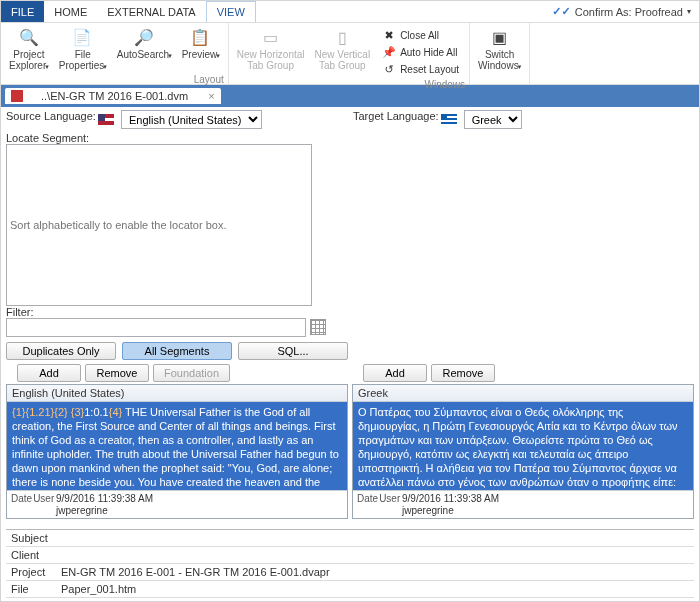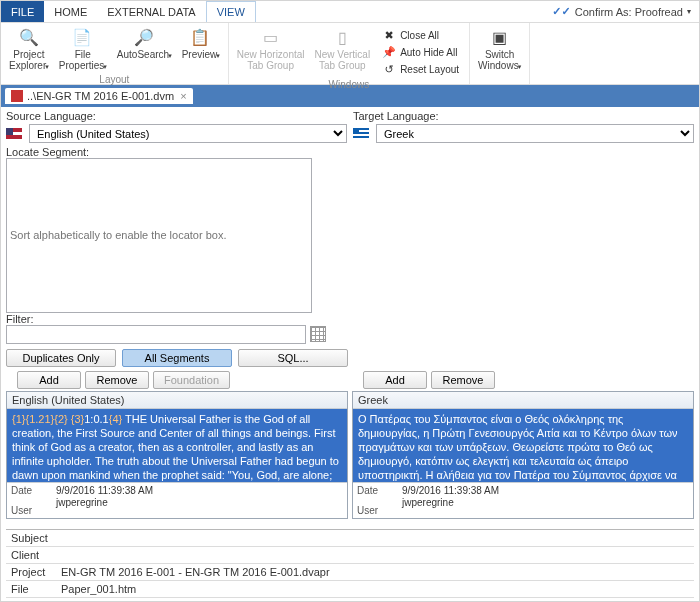--- a/index.html
+++ b/index.html
@@ -11,55 +11,55 @@
  .confirm{margin-left:auto;padding:0 8px;display:flex;align-items:center;gap:4px;color:#444;font-size:11px}
  .check{color:#3a77c9;font-weight:bold}
  .ribbon{height:62px;background:#fff;display:flex;border-bottom:1px solid #dcdcdc}
  .group{border-right:1px solid #e5e5e5;padding:2px 4px;display:flex;flex-direction:column}
  .grtop{display:flex;gap:2px;flex:1}
  .rbtn{display:flex;flex-direction:column;align-items:center;justify-content:flex-start;padding:2px 4px;min-width:44px;cursor:pointer;font-size:10px;color:#444;position:relative}
  .rbtn.dis{color:#b0b0b0}
  .ric{width:20px;height:20px;margin-bottom:2px;display:flex;align-items:center;justify-content:center;font-size:16px}
  .rlab{text-align:center;line-height:11px;white-space:nowrap}
  .drop::after{content:"▾";font-size:7px;margin-left:-1px}
- .gname{font-size:10px;text-align:center;color:#888;padding-bottom:1px}
+ .gname{font-size:10px;text-align:right;color:#888;padding-bottom:1px}
  .smallbtns{display:flex;flex-direction:column;gap:1px;padding:2px}
  .sbtn{display:flex;align-items:center;gap:4px;font-size:10px;padding:1px 4px;cursor:pointer}
  .sic{width:14px;height:14px;display:inline-flex;align-items:center;justify-content:center;font-size:11px}
  .docbar{background:#4a7dbb;height:22px;display:flex;align-items:center;padding:0 4px}
- .doctab{background:#fff;border-radius:2px 2px 0 0;padding:2px 6px;display:flex;align-items:center;gap:4px;font-size:11px}
+ .doctab{background:#fff;border-radius:2px 2px 0 0;padding:2px 6px;display:flex;align-items:center;gap:18px;font-size:11px}
  .doctab .dico{width:12px;height:12px;background:#c83232}
  .doctab .close{font-size:11px;color:#888;margin-left:2px;cursor:pointer}
  .content{position:absolute;top:106px;bottom:0;left:0;right:0;padding:4px 6px;overflow:hidden;display:flex;flex-direction:column}
  .row{display:flex;gap:4px;align-items:center;margin-bottom:3px}
  select,input[type=text]{font:inherit;font-size:11px;border:1px solid #abadb3;padding:1px 3px;height:19px;background:#fff}
  .wide{flex:1}
  .langrow{display:flex;gap:6px}
- .langcol{flex:1;display:flex;flex-direction:column;gap:2px}
+ .langcol{flex:1;display:flex;flex-direction:row;gap:2px}
  .flag{width:16px;height:11px;display:inline-block;vertical-align:middle;margin-right:3px}
  .flag.us{background:linear-gradient(#b22234 0 33%,#fff 33% 66%,#b22234 66%);position:relative}
  .flag.us::before{content:"";position:absolute;top:0;left:0;width:7px;height:7px;background:#3c3b6e}
  .flag.gr{background:repeating-linear-gradient(#0d5eaf 0 2px,#fff 2px 4px);position:relative}
  .flag.gr::before{content:"";position:absolute;top:0;left:0;width:6px;height:6px;background:#0d5eaf}
  .btn{border:1px solid #acacac;background:linear-gradient(#fdfdfd,#e8e8e8);padding:2px 10px;font-size:11px;cursor:pointer;min-width:64px;border-radius:2px}
  .btn.active{background:#b9d5f1;border-color:#6f9ed3}
  .btn.dis{color:#a0a0a0}
  .gridic{width:16px;height:16px;display:inline-block;background:
    linear-gradient(#999 0 1px,transparent 1px) 0 0/4px 4px,
    linear-gradient(90deg,#999 0 1px,transparent 1px) 0 0/4px 4px;border:1px solid #999}
  .panes{display:flex;gap:4px;flex:1;min-height:0}
  .pane{flex:1;display:flex;flex-direction:column;border:1px solid #9ca7b4;min-height:0}
  .phead{background:linear-gradient(#f6f8fb,#e6ecf3);padding:2px 5px;border-bottom:1px solid #c7cdd4;font-size:11px}
  .pbody{flex:1;overflow-y:auto;font-size:11px;line-height:14px;background:#fff}
  .seg{padding:3px 5px;color:#2154c0}
  .seg.sel{background:#3670c6;color:#fff}
  .seg .mk{color:#d46a1a}
  .seg.sel .mk{color:#ffc27a}
  .pfoot{display:flex;border-top:1px solid #c7cdd4;font-size:10px}
- .pfcol{width:45px;padding:2px 4px;display:flex;flex-direction:column;gap:9px;color:#555}
+ .pfcol{width:45px;padding:2px 4px;display:flex;gap:1px;color:#555}
  .pfval{flex:1;padding:2px 4px;display:flex;flex-direction:column;gap:1px}
  .metadata{border-top:1px solid #b8b8b8;margin-top:10px}
  .mrow{display:flex;border-bottom:1px solid #dcdcdc;font-size:11px}
  .mlab{width:50px;padding:2px 5px;color:#333}
  .mval{flex:1;padding:2px 5px}
  .segbtns{display:flex;gap:6px;margin:2px 0}
  .addbtns{display:flex;gap:4px;margin:2px 11px}
  ::-webkit-scrollbar{width:16px}
  ::-webkit-scrollbar-thumb{background:#c7cdd4;border:3px solid #fff;border-radius:8px}
 </style>

